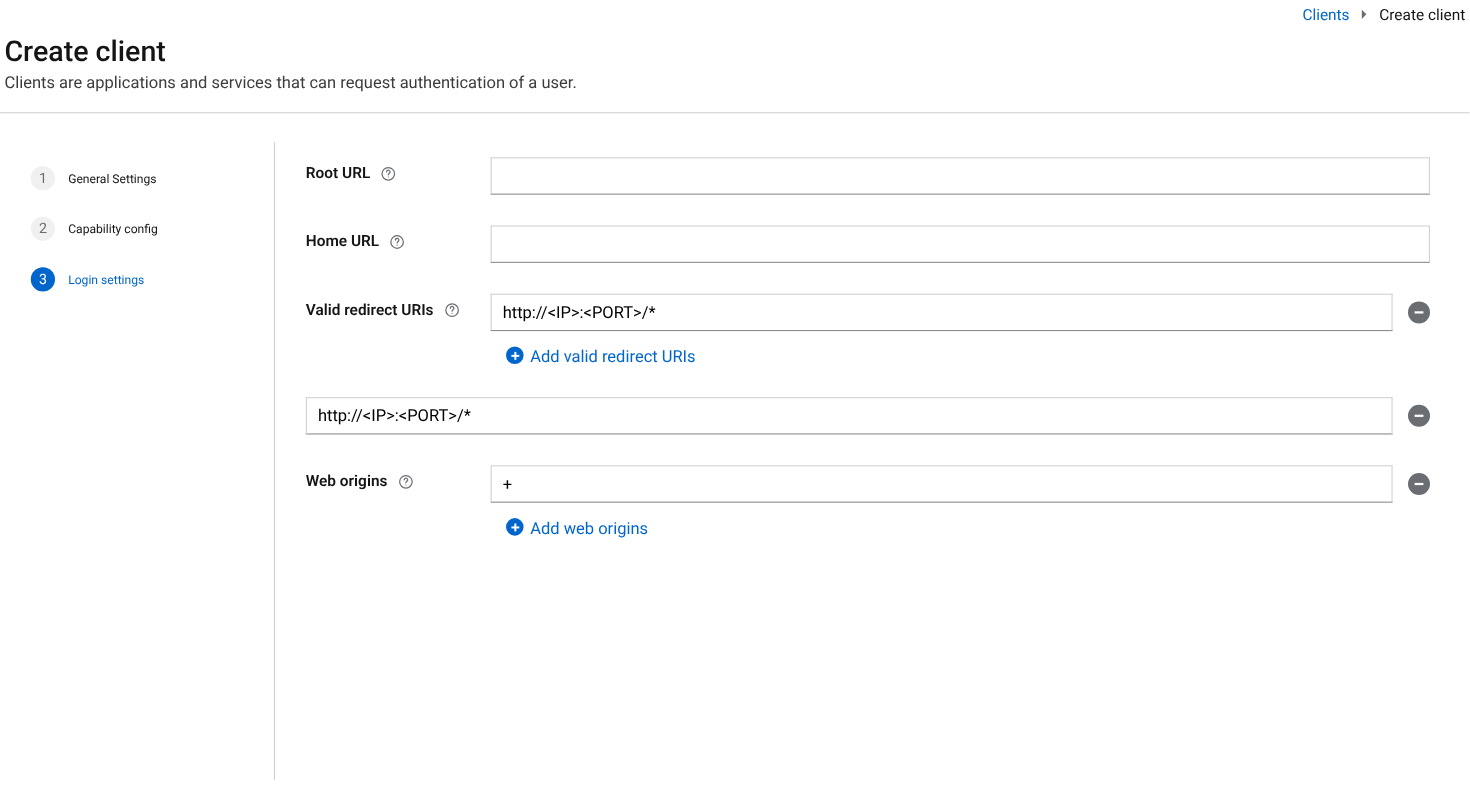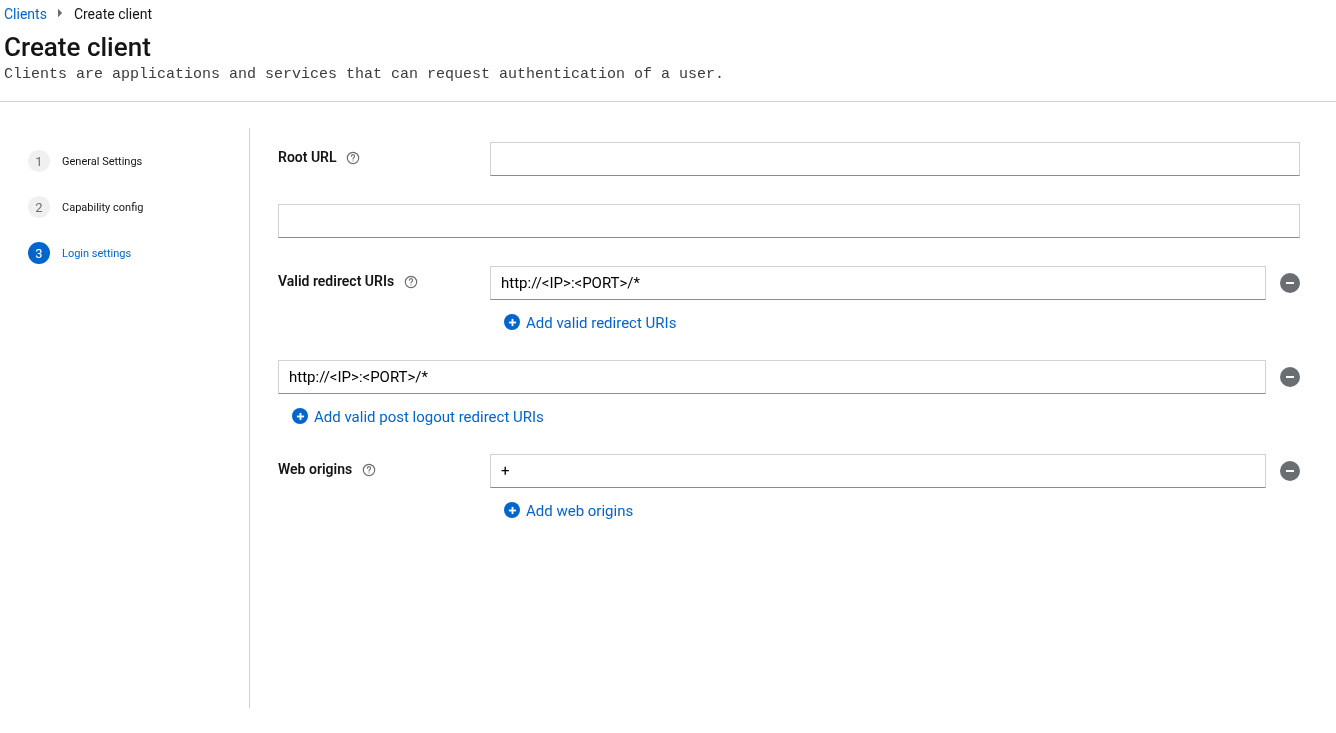--- a/index.html
+++ b/index.html
@@ -13,20 +13,21 @@
       color: #151515;
       background: #fff;
       width: 1336px;
     }
     .breadcrumb {
       padding: 6px 4px;
       font-size: 14px;
       display: flex;
       align-items: center;
       gap: 10px;
+      justify-content: flex-end;
     }
     .breadcrumb a {
       color: #0066cc;
       text-decoration: none;
     }
     .breadcrumb .sep {
       color: #6a6e73;
       font-size: 11px;
     }
     .breadcrumb .current {
@@ -36,21 +37,20 @@
       padding: 4px 4px 18px 4px;
     }
     .page-title {
       font-size: 26px;
       font-weight: 500;
       margin-bottom: 4px;
     }
     .page-desc {
       font-size: 15px;
       color: #3c3c3c;
-      font-family: Liberation Mono, monospace;
     }
     .divider {
       border: none;
       border-top: 1px solid #d2d2d2;
     }
     .content {
       display: flex;
       padding-top: 26px;
     }
     .stepper {
@@ -90,21 +90,20 @@
     .step.active .step-label {
       color: #0066cc;
     }
     .form-area {
       flex: 1;
       padding: 14px 36px 0 28px;
     }
     .form-row {
       display: flex;
       margin-bottom: 28px;
-      gap: 44px;
     }
     .form-label-col {
       width: 168px;
       padding-top: 7px;
       padding-right: 10px;
     }
     .form-label {
       font-size: 14px;
       font-weight: 600;
       color: #151515;
@@ -233,20 +232,30 @@
         </span>
       </div>
       <div class="form-input-col">
         <div class="input-wrap">
           <input type="text" class="text-input" value="" style="">
         </div>
       </div>
     </div>
 
     <div class="form-row">
+      <div class="form-label-col">
+        <span class="form-label">Home URL</span>
+        <span class="help-icon">
+          <svg viewBox="0 0 16 16" fill="none" stroke="currentColor" stroke-width="1.3">
+              <circle cx="8" cy="8" r="6.5"></circle>
+              <path d="M6.2 6a1.8 1.8 0 113.1 1.2c-.5.5-1.3.8-1.3 1.8" stroke-linecap="round"></path>
+              <circle cx="8" cy="11.3" r="0.6" fill="currentColor" stroke="none"></circle>
+            </svg>
+        </span>
+      </div>
       <div class="form-input-col">
         <div class="input-wrap">
           <input type="text" class="text-input" value="" style="">
         </div>
       </div>
     </div>
 
     <div class="form-row">
       <div class="form-label-col">
         <span class="form-label">Valid redirect URIs</span>
@@ -282,29 +291,20 @@
     <div class="form-row">
       <div class="form-input-col">
         <div class="input-wrap">
           <input type="text" class="text-input" value="http://&lt;IP&gt;:&lt;PORT&gt;/*" style="">
           <span class="remove-btn">
             <svg viewBox="0 0 10 10" fill="currentColor">
                 <rect x="1" y="4" width="8" height="2"></rect>
               </svg>
           </span>
         </div>
-        <a class="add-link">
-          <span class="plus-icon">
-            <svg viewBox="0 0 10 10" fill="currentColor">
-                <rect x="4" y="1" width="2" height="8"></rect>
-                <rect x="1" y="4" width="8" height="2"></rect>
-              </svg>
-          </span>
-          <span>Add valid post logout redirect URIs</span>
-        </a>
       </div>
     </div>
 
     <div class="form-row">
       <div class="form-label-col">
         <span class="form-label">Web origins</span>
         <span class="help-icon">
           <svg viewBox="0 0 16 16" fill="none" stroke="currentColor" stroke-width="1.3">
               <circle cx="8" cy="8" r="6.5"></circle>
               <path d="M6.2 6a1.8 1.8 0 113.1 1.2c-.5.5-1.3.8-1.3 1.8" stroke-linecap="round"></path>

